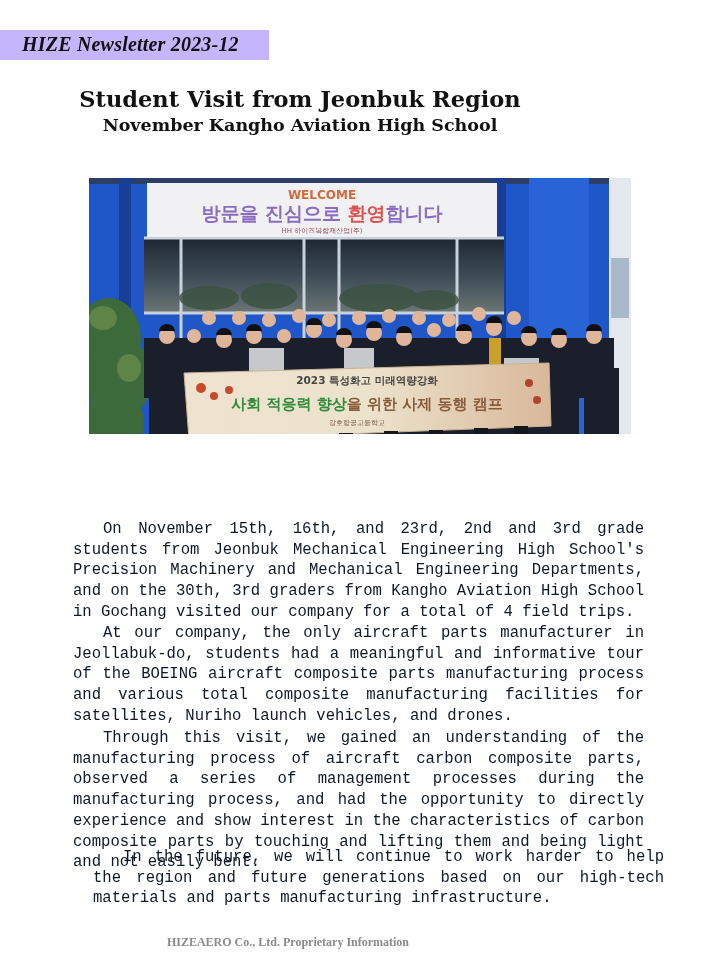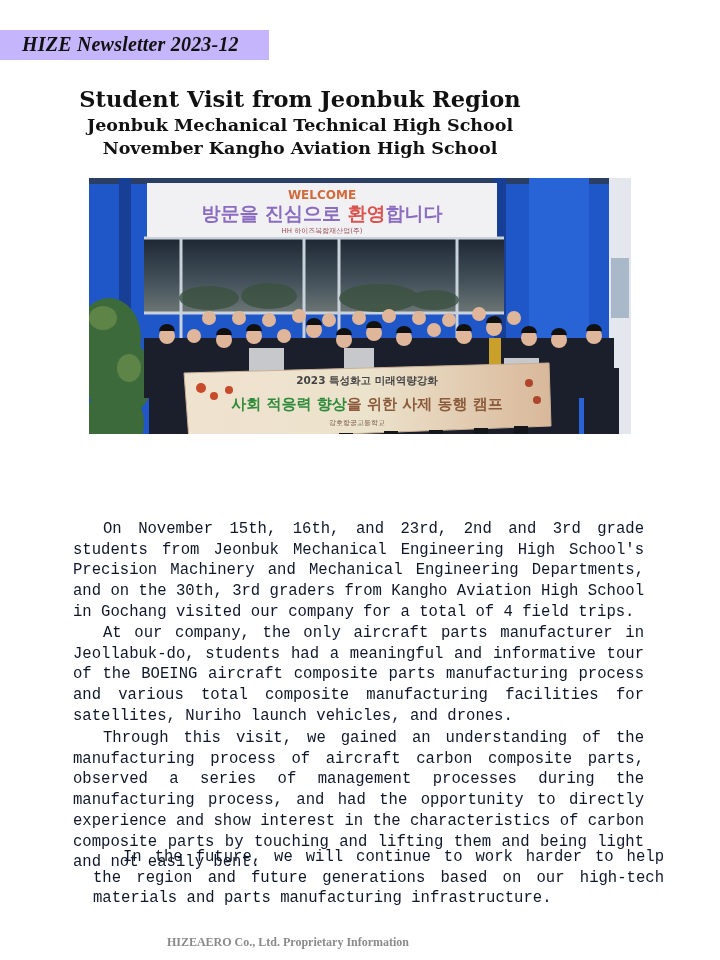--- a/index.html
+++ b/index.html
@@ -46,21 +46,20 @@
 </style>
 </head>
 <body>
 
 <div class="header-band">
   <span>HIZE Newsletter 2023-12</span>
 </div>
 
 <div class="title-block">
   <h1 class="title">Student Visit from Jeonbuk Region</h1>
-  <div class="subtitle">Jeonbuk Mechanical Technical High School</div>
   <div class="subtitle">November Kangho Aviation High School</div>
 </div>
 
 <div class="photo">
   <svg width="542" height="310" viewBox="0 0 542 310" xmlns="http://www.w3.org/2000/svg">
     <defs>
       <linearGradient id="sky" x1="0" y1="0" x2="0" y2="1">
         <stop offset="0" stop-color="#bcd3ec"></stop>
         <stop offset="1" stop-color="#e8eef5"></stop>
       </linearGradient>

